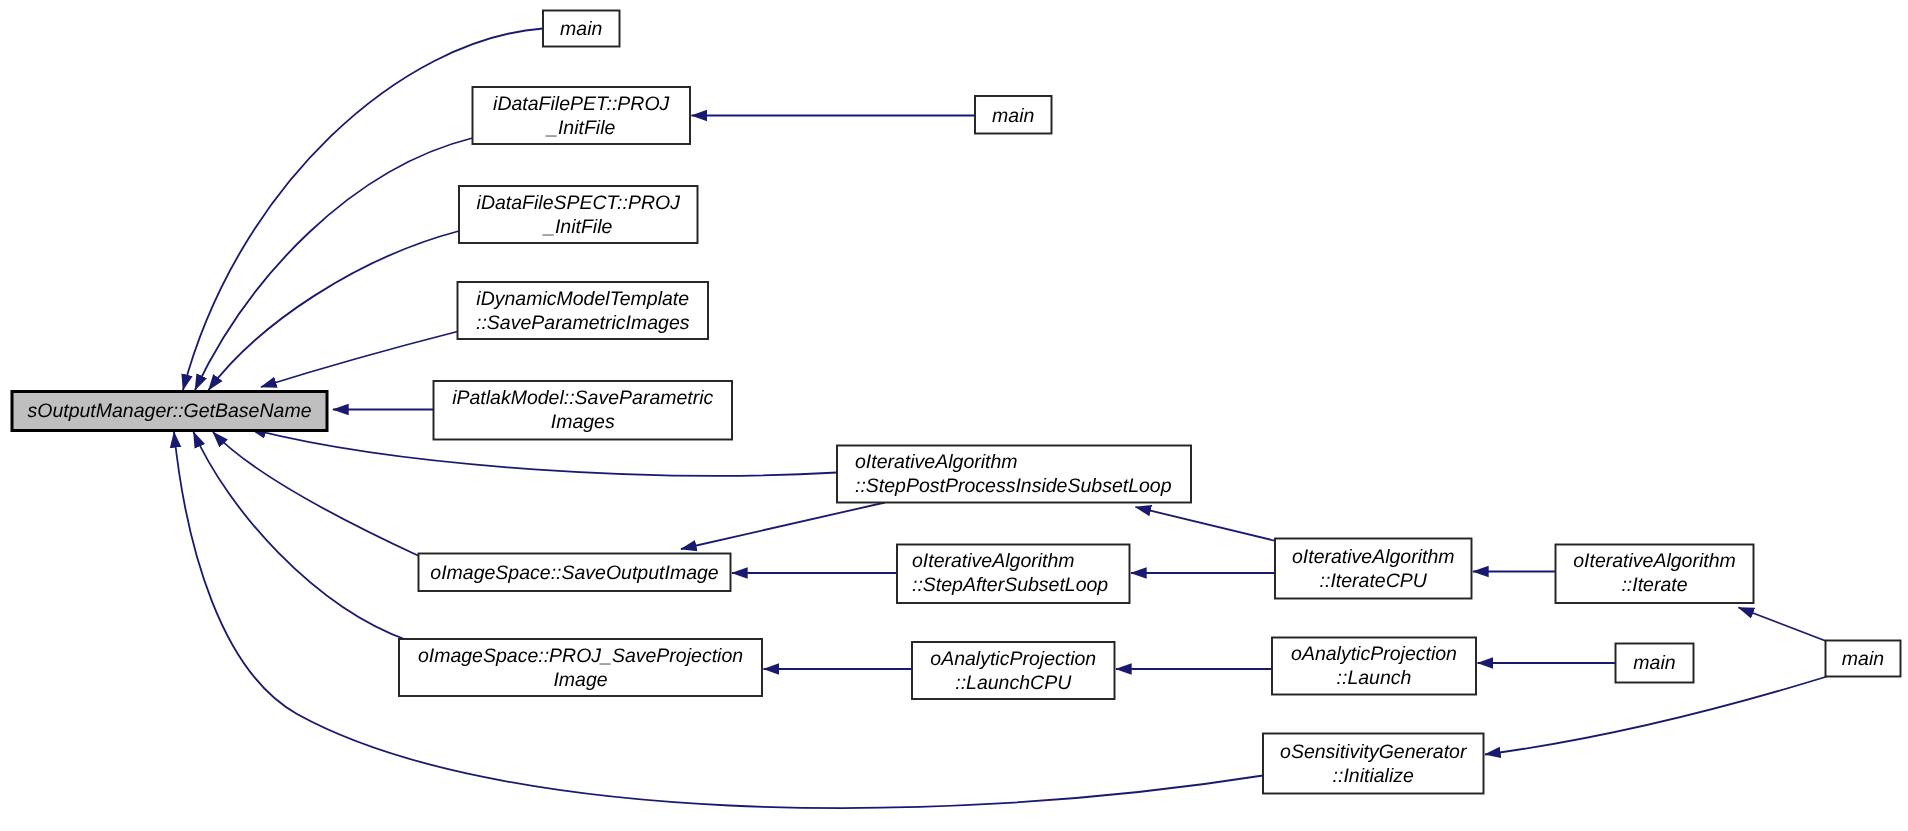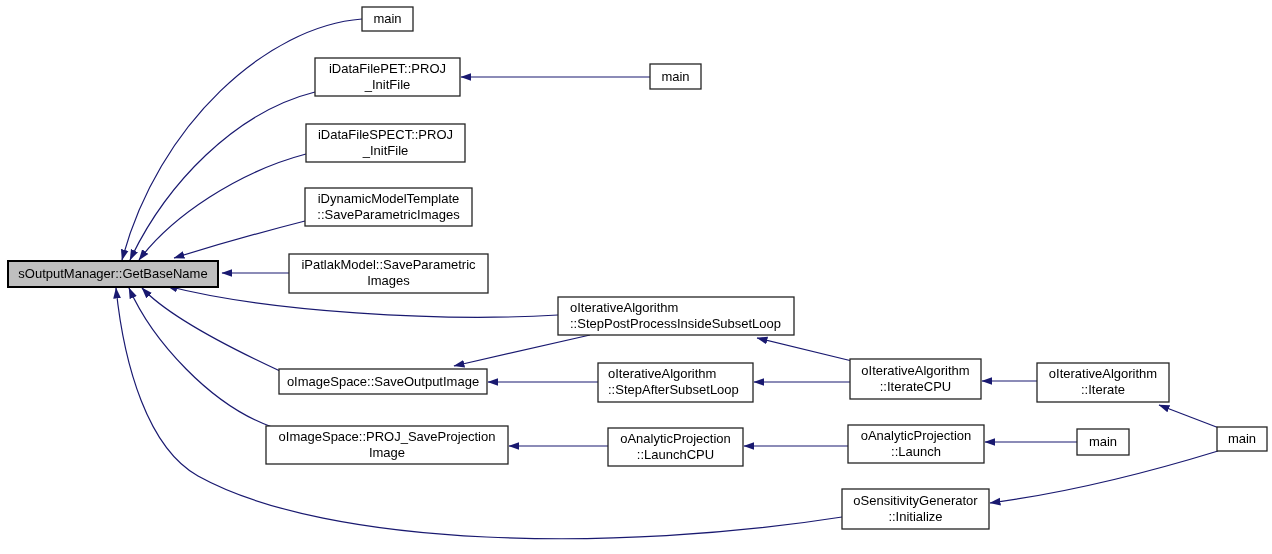--- a/index.html
+++ b/index.html
@@ -1,16 +1,16 @@
 <!DOCTYPE html>
 <html><head>
 <meta charset="utf-8">
 <style>
   html,body{margin:0;padding:0;background:#ffffff;}
-  .graph-wrap{position:relative;width:1272px;height:554px;background:#ffffff;overflow:hidden;}
+  .graph-wrap{position:relative;width:1272px;height:554px;background:#ffffff;overflow:hidden;font-style:italic;}
   svg{display:block;}
   svg text{font-family:"Liberation Sans","DejaVu Sans",sans-serif;font-size:13px;fill:#000000;}
   .edge{fill:none;stroke:#191970;stroke-width:1.2px;}
   .node rect{fill:#ffffff;stroke:#242424;stroke-width:1.3px;}
   .node.highlight rect{fill:#bfbfbf;stroke:#000000;stroke-width:2px;}
   .tc{text-anchor:middle;}
   .tl{text-anchor:start;}
 </style>
 </head>
 <body>

